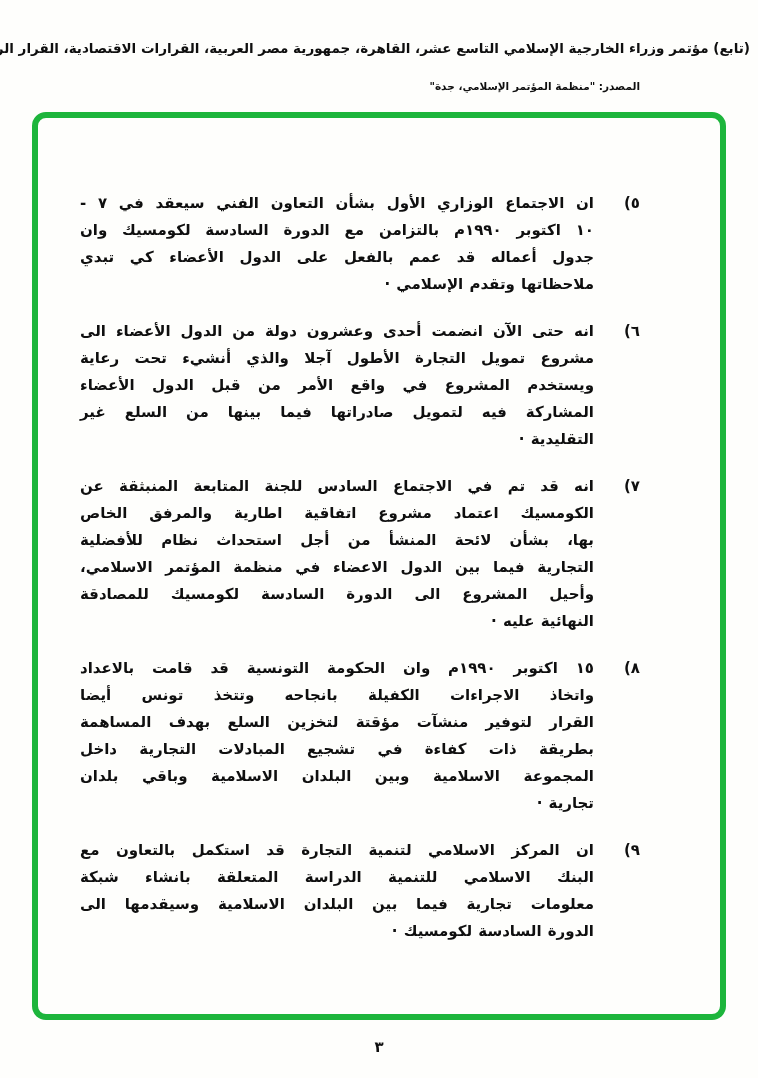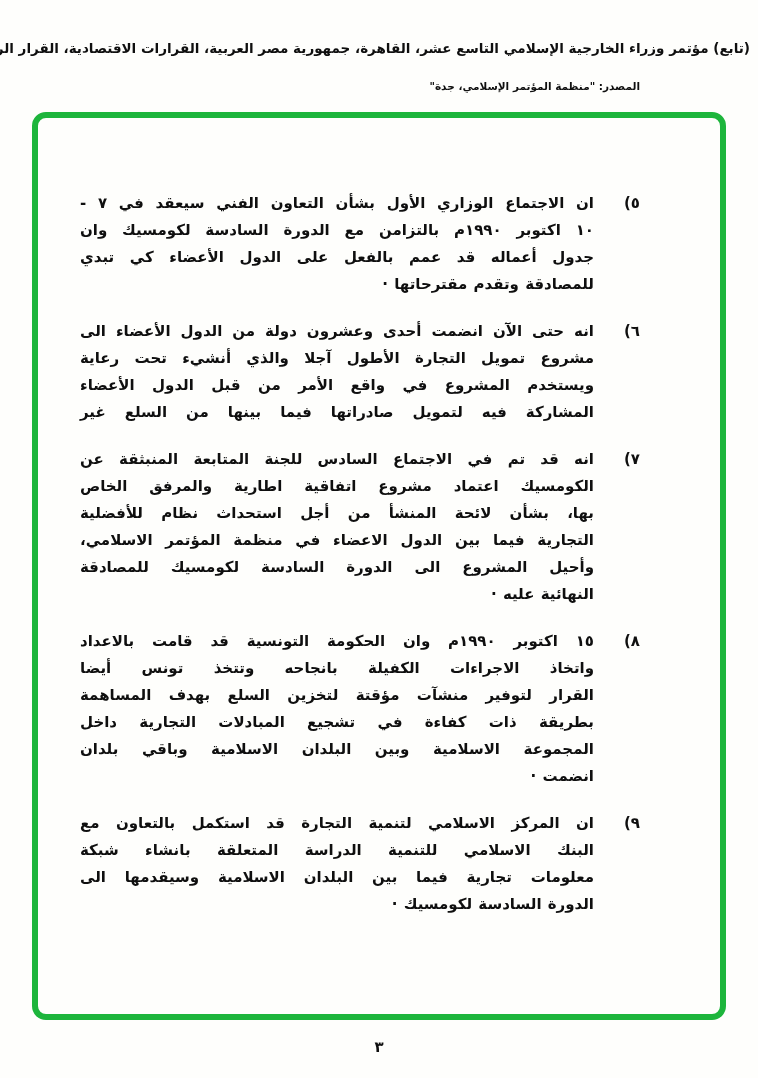--- a/index.html
+++ b/index.html
@@ -65,31 +65,32 @@
 
 <div class="doc-frame">
   <div class="content">
 
     <div class="item">
       <div class="num">٥)</div>
       <div class="lines">
         <div class="line">ان الاجتماع الوزاري الأول بشأن التعاون الفني سيعقد في ٧ -</div>
         <div class="line">١٠ اكتوبر ١٩٩٠م بالتزامن مع الدورة السادسة لكومسيك وان</div>
         <div class="line">جدول أعماله قد عمم بالفعل على الدول الأعضاء كي تبدي</div>
-        <div class="line last">للمصادقة وتقدم مقترحاتها ·</div>
+        <div class="line last">ملاحظاتها وتقدم الإسلامي ·</div>
       </div>
     </div>
 
     <div class="item">
       <div class="num">٦)</div>
       <div class="lines">
         <div class="line">انه حتى الآن انضمت أحدى وعشرون دولة من الدول الأعضاء الى</div>
         <div class="line">مشروع تمويل التجارة الأطول آجلا والذي أنشيء تحت رعاية</div>
         <div class="line">ويستخدم المشروع في واقع الأمر من قبل الدول الأعضاء</div>
         <div class="line">المشاركة فيه لتمويل صادراتها فيما بينها من السلع غير</div>
+        <div class="line last">التقليدية ·</div>
       </div>
     </div>
 
     <div class="item">
       <div class="num">٧)</div>
       <div class="lines">
         <div class="line">انه قد تم في الاجتماع السادس للجنة المتابعة المنبثقة عن</div>
         <div class="line">الكومسيك اعتماد مشروع اتفاقية اطارية والمرفق الخاص</div>
         <div class="line">بها، بشأن لائحة المنشأ من أجل استحداث نظام للأفضلية</div>
         <div class="line">التجارية فيما بين الدول الاعضاء في منظمة المؤتمر الاسلامي،</div>
@@ -99,21 +100,21 @@
     </div>
 
     <div class="item">
       <div class="num">٨)</div>
       <div class="lines">
         <div class="line">١٥ اكتوبر ١٩٩٠م وان الحكومة التونسية قد قامت بالاعداد</div>
         <div class="line">واتخاذ الاجراءات الكفيلة بانجاحه وتتخذ تونس أيضا</div>
         <div class="line">القرار لتوفير منشآت مؤقتة لتخزين السلع بهدف المساهمة</div>
         <div class="line">بطريقة ذات كفاءة في تشجيع المبادلات التجارية داخل</div>
         <div class="line">المجموعة الاسلامية وبين البلدان الاسلامية وباقي بلدان</div>
-        <div class="line last">انضمت ·</div>
+        <div class="line last">تجارية ·</div>
       </div>
     </div>
 
     <div class="item">
       <div class="num">٩)</div>
       <div class="lines">
         <div class="line">ان المركز الاسلامي لتنمية التجارة قد استكمل بالتعاون مع</div>
         <div class="line">البنك الاسلامي للتنمية الدراسة المتعلقة بانشاء شبكة</div>
         <div class="line">معلومات تجارية فيما بين البلدان الاسلامية وسيقدمها الى</div>
         <div class="line last">الدورة السادسة لكومسيك ·</div>

